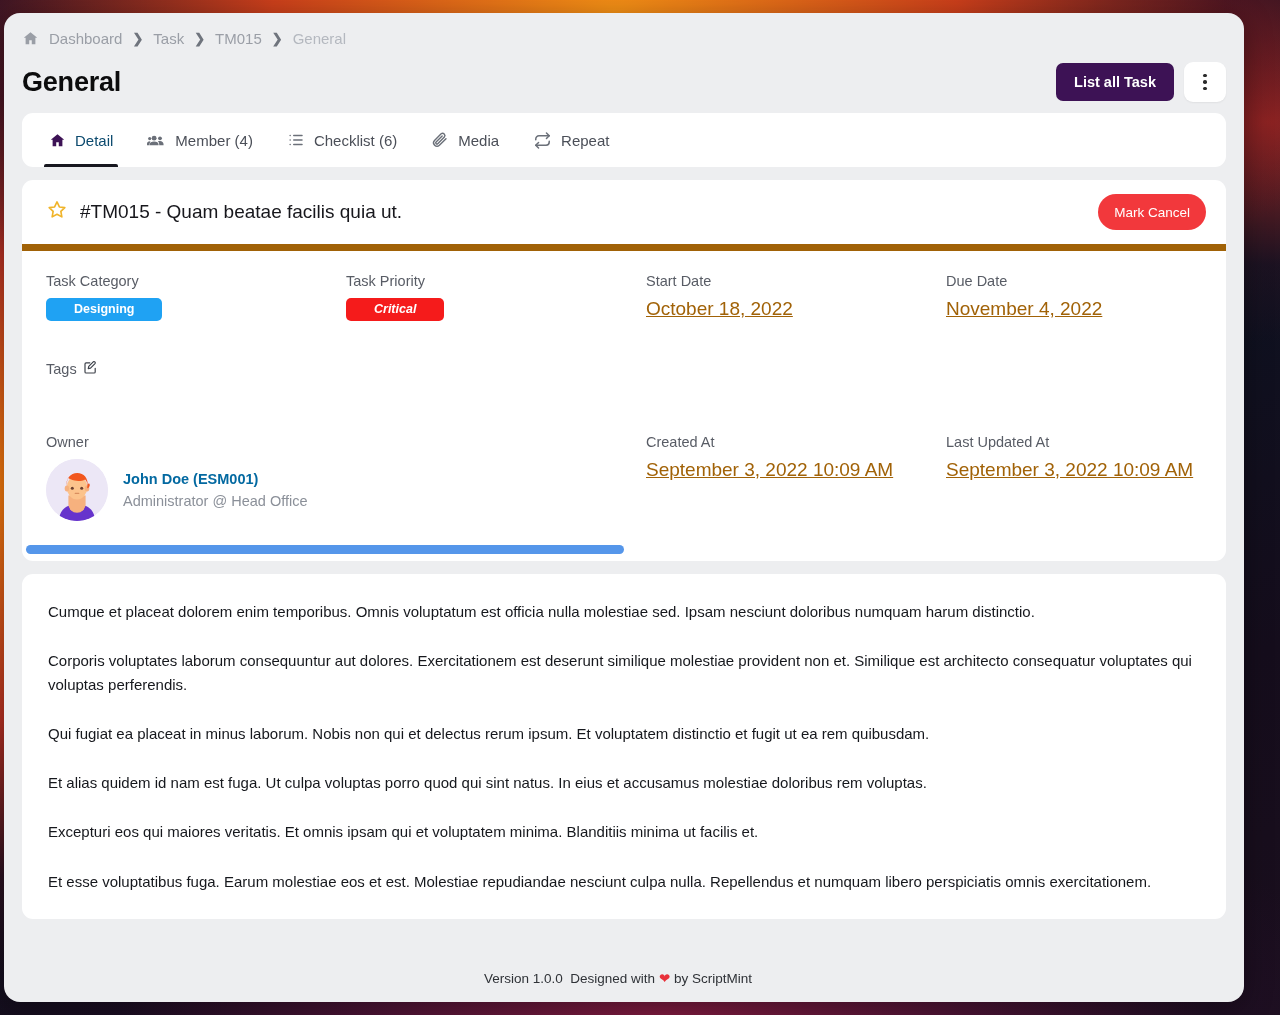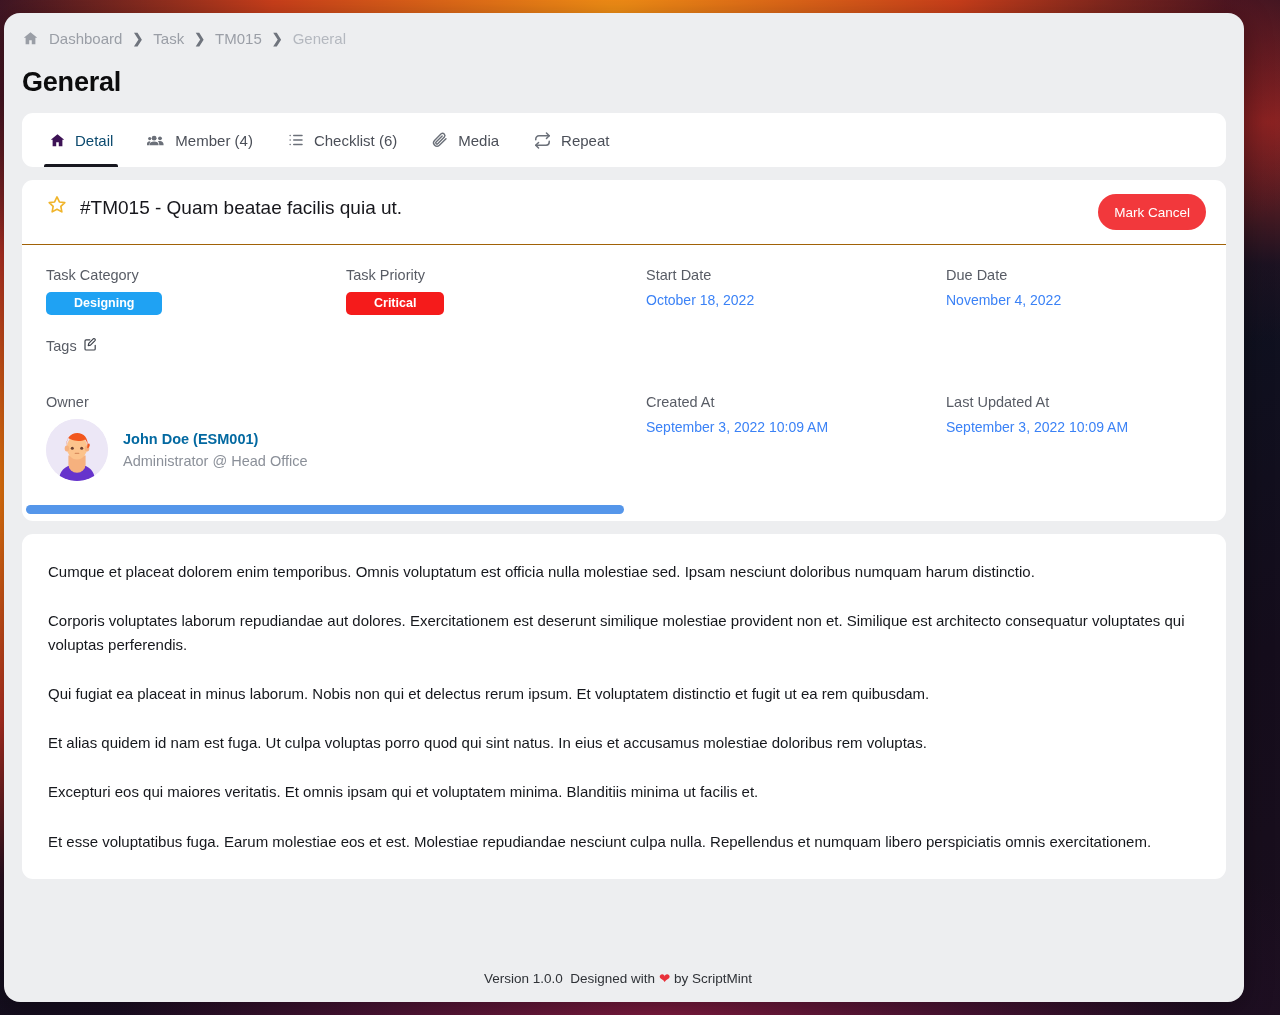--- a/index.html
+++ b/index.html
@@ -149,24 +149,24 @@
     border-radius: 2px 2px 0 0;
   }
   .tab-ic { display: inline-flex; align-items: center; color: #6b7079; }
   .tab.active .tab-ic { color: #3d1255; }
 
   
   .detail-card { padding: 0; overflow: hidden; }
 
   .task-title-row {
     display: flex;
-    align-items: flex-start;
+    align-items: center;
     justify-content: space-between;
     padding: 14px 20px 14px 24px;
-    border-bottom: 1px solid #a16207;
+    border-bottom: 7px solid #a16207;
     min-height: 58px;
   }
   .task-title {
     display: flex;
     align-items: center;
     gap: 12px;
     font-size: 19px;
     color: #17171c;
   }
   .btn-danger {
@@ -181,32 +181,32 @@
     cursor: pointer;
     font-family: inherit;
     white-space: nowrap;
   }
 
   .detail-body { padding: 22px 24px 0 24px; }
 
   .field-grid {
     display: grid;
     grid-template-columns: 300px 300px 300px 1fr;
-    row-gap: 0;
+    row-gap: 17px;
   }
   .field { padding-bottom: 22px; }
   .field-label {
     font-size: 14.5px;
     color: #585c65;
     margin-bottom: 9px;
     display: flex;
     align-items: center;
     gap: 6px;
   }
-  .field-value { font-size: 14px; color: #3b82f6; }
+  .field-value { font-size: 19px; color: #a16207; text-decoration: underline; }
 
   .badge {
     display: inline-block;
     color: #fff;
     font-size: 12.5px;
     font-weight: bold;
     border-radius: 5px;
     padding: 4px 28px;
     line-height: 1.2;
   }
@@ -281,20 +281,28 @@
       <span class="crumb-sep">❯</span>
       <a class="crumb" href="#">Task</a>
       <span class="crumb-sep">❯</span>
       <a class="crumb" href="#">TM015</a>
       <span class="crumb-sep">❯</span>
       <span class="crumb last">General</span>
     </nav>
 
     <div class="header-row">
       <h1 class="page-title">General</h1>
+      <div class="header-actions">
+        <button class="btn-primary" style="background: rgb(61, 18, 85);">List all Task</button>
+        <button class="btn-kebab">
+          <span class="kdot"></span>
+          <span class="kdot"></span>
+          <span class="kdot"></span>
+        </button>
+      </div>
     </div>
   </div>
 
   <div class="card tabs">
 
     <button class="tab active">
       <span class="tab-ic">
         <svg width="17" height="17" viewBox="0 0 24 24" fill="currentColor">
           <path d="M12 3 2.5 11h2.6v9h5.1v-5.6h3.6V20h5.1v-9h2.6z"></path>
         </svg>
@@ -364,21 +372,21 @@
 
     <div class="detail-body">
       <div class="field-grid">
 
         <div class="field">
           <div class="field-label">Task Category</div>
           <span class="badge" id="cat-badge" style="background: rgb(31, 162, 243);">Designing</span>
         </div>
         <div class="field">
           <div class="field-label">Task Priority</div>
-          <span class="badge" id="pri-badge" style="background: rgb(245, 27, 27);">Critical</span>
+          <span class="badge" id="pri-badge" style="background: rgb(245, 27, 27); font-style: italic;">Critical</span>
         </div>
         <div class="field">
           <div class="field-label">Start Date</div>
           <div class="field-value">October 18, 2022</div>
         </div>
         <div class="field">
           <div class="field-label">Due Date</div>
           <div class="field-value">November 4, 2022</div>
         </div>
 
@@ -432,21 +440,21 @@
       </div>
     </div>
 
     <div class="hscroll-track">
       <div class="hscroll-thumb" id="hthumb" style="width: 50%; background: rgb(85, 150, 234);"></div>
     </div>
   </div>
 
   <div class="card desc-card">
     <p>Cumque et placeat dolorem enim temporibus. Omnis voluptatum est officia nulla molestiae sed. Ipsam nesciunt doloribus numquam harum distinctio.</p>
-    <p>Corporis voluptates laborum repudiandae aut dolores. Exercitationem est deserunt similique molestiae provident non et. Similique est architecto consequatur voluptates qui voluptas perferendis.</p>
+    <p>Corporis voluptates laborum consequuntur aut dolores. Exercitationem est deserunt similique molestiae provident non et. Similique est architecto consequatur voluptates qui voluptas perferendis.</p>
     <p>Qui fugiat ea placeat in minus laborum. Nobis non qui et delectus rerum ipsum. Et voluptatem distinctio et fugit ut ea rem quibusdam.</p>
     <p>Et alias quidem id nam est fuga. Ut culpa voluptas porro quod qui sint natus. In eius et accusamus molestiae doloribus rem voluptas.</p>
     <p>Excepturi eos qui maiores veritatis. Et omnis ipsam qui et voluptatem minima. Blanditiis minima ut facilis et.</p>
     <p>Et esse voluptatibus fuga. Earum molestiae eos et est. Molestiae repudiandae nesciunt culpa nulla. Repellendus et numquam libero perspiciatis omnis exercitationem.</p>
   </div>
 
   <div class="app-footer">
     <span>Version 1.0.0</span>&nbsp;
     <span>Designed with</span>
     <span class="heart">❤</span>

